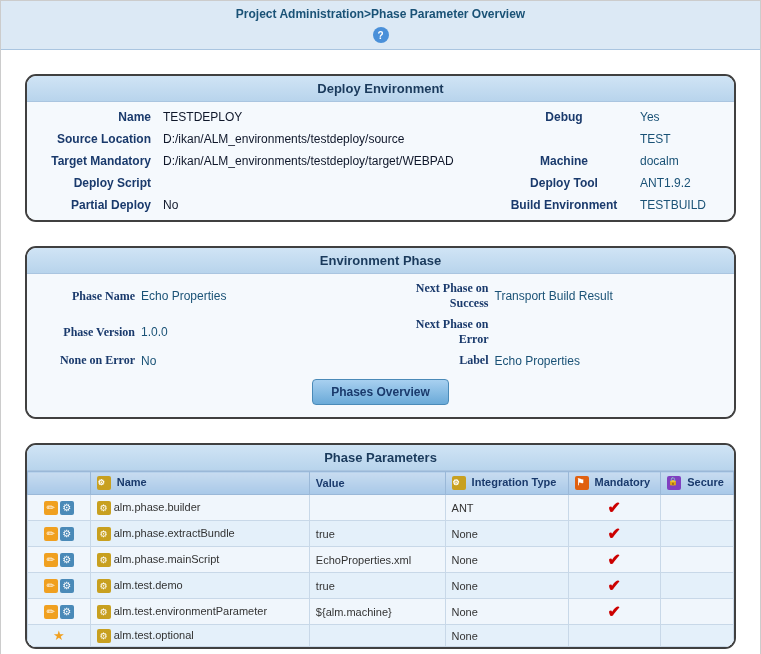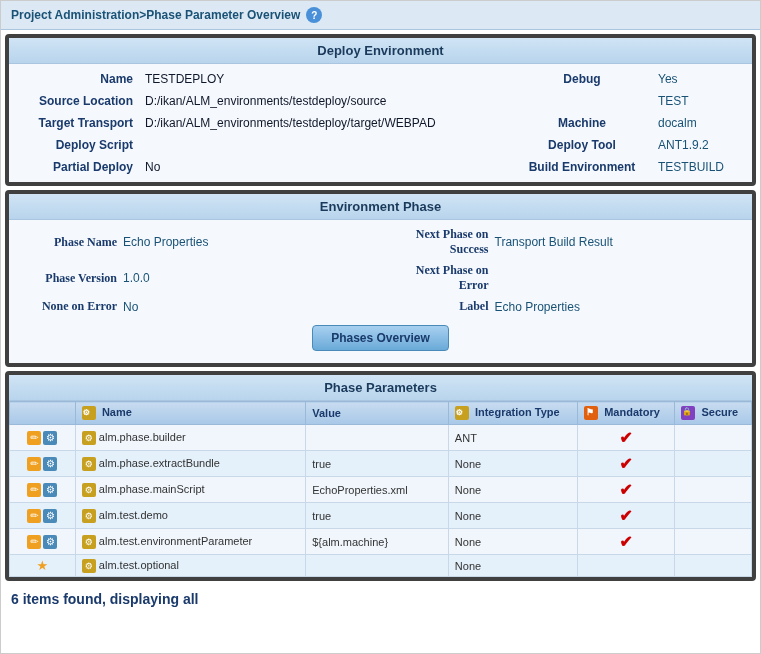--- a/index.html
+++ b/index.html
@@ -16,20 +16,21 @@
       min-height: 654px;
     }
     
     .breadcrumb-bar {
       background: #dce9f5;
       border-bottom: 1px solid #aac5e0;
       padding: 6px 10px;
       display: flex;
       align-items: center;
       gap: 6px;
+      flex-direction: column;
     }
     .breadcrumb-text {
       font-weight: bold;
       color: #1a5276;
       font-size: 12px;
     }
     .help-icon {
       width: 16px;
       height: 16px;
       border-radius: 50%;
@@ -38,23 +39,23 @@
       font-weight: bold;
       font-size: 10px;
       display: inline-flex;
       align-items: center;
       justify-content: center;
       cursor: pointer;
     }
 
     
     .section {
-      margin: 4px;
-      border: 4px solid #404040;
-      border-radius: 4px;
+      margin: 24px;
+      border: 2px solid #404040;
+      border-radius: 11px;
       overflow: hidden;
     }
     .section-header {
       background: linear-gradient(to bottom, #d0e4f5, #b8d4ec);
       border-bottom: 1px solid #aac5e0;
       text-align: center;
       font-weight: bold;
       font-size: 13px;
       padding: 5px;
       color: #1a3a5c;
@@ -252,21 +253,21 @@
         <span class="info-cell-value">TESTDEPLOY</span>
         <span class="info-right-label">Debug</span>
         <span class="info-right-value">Yes</span>
       </div>
       <div class="info-row">
         <span class="info-cell-label">Source Location</span>
         <span class="info-cell-value">D:/ikan/ALM_environments/testdeploy/source</span>
         <span class="info-right-value">TEST</span>
       </div>
       <div class="info-row">
-        <span class="info-cell-label">Target Transport</span>
+        <span class="info-cell-label">Target Mandatory</span>
         <span class="info-cell-value">D:/ikan/ALM_environments/testdeploy/target/WEBPAD</span>
         <span class="info-right-label">Machine</span>
         <span class="info-right-value">docalm</span>
       </div>
       <div class="info-row">
         <span class="info-cell-label">Deploy Script</span>
         <span class="info-cell-value"></span>
         <span class="info-right-label">Deploy Tool</span>
         <span class="info-right-value">ANT1.9.2</span>
       </div>

